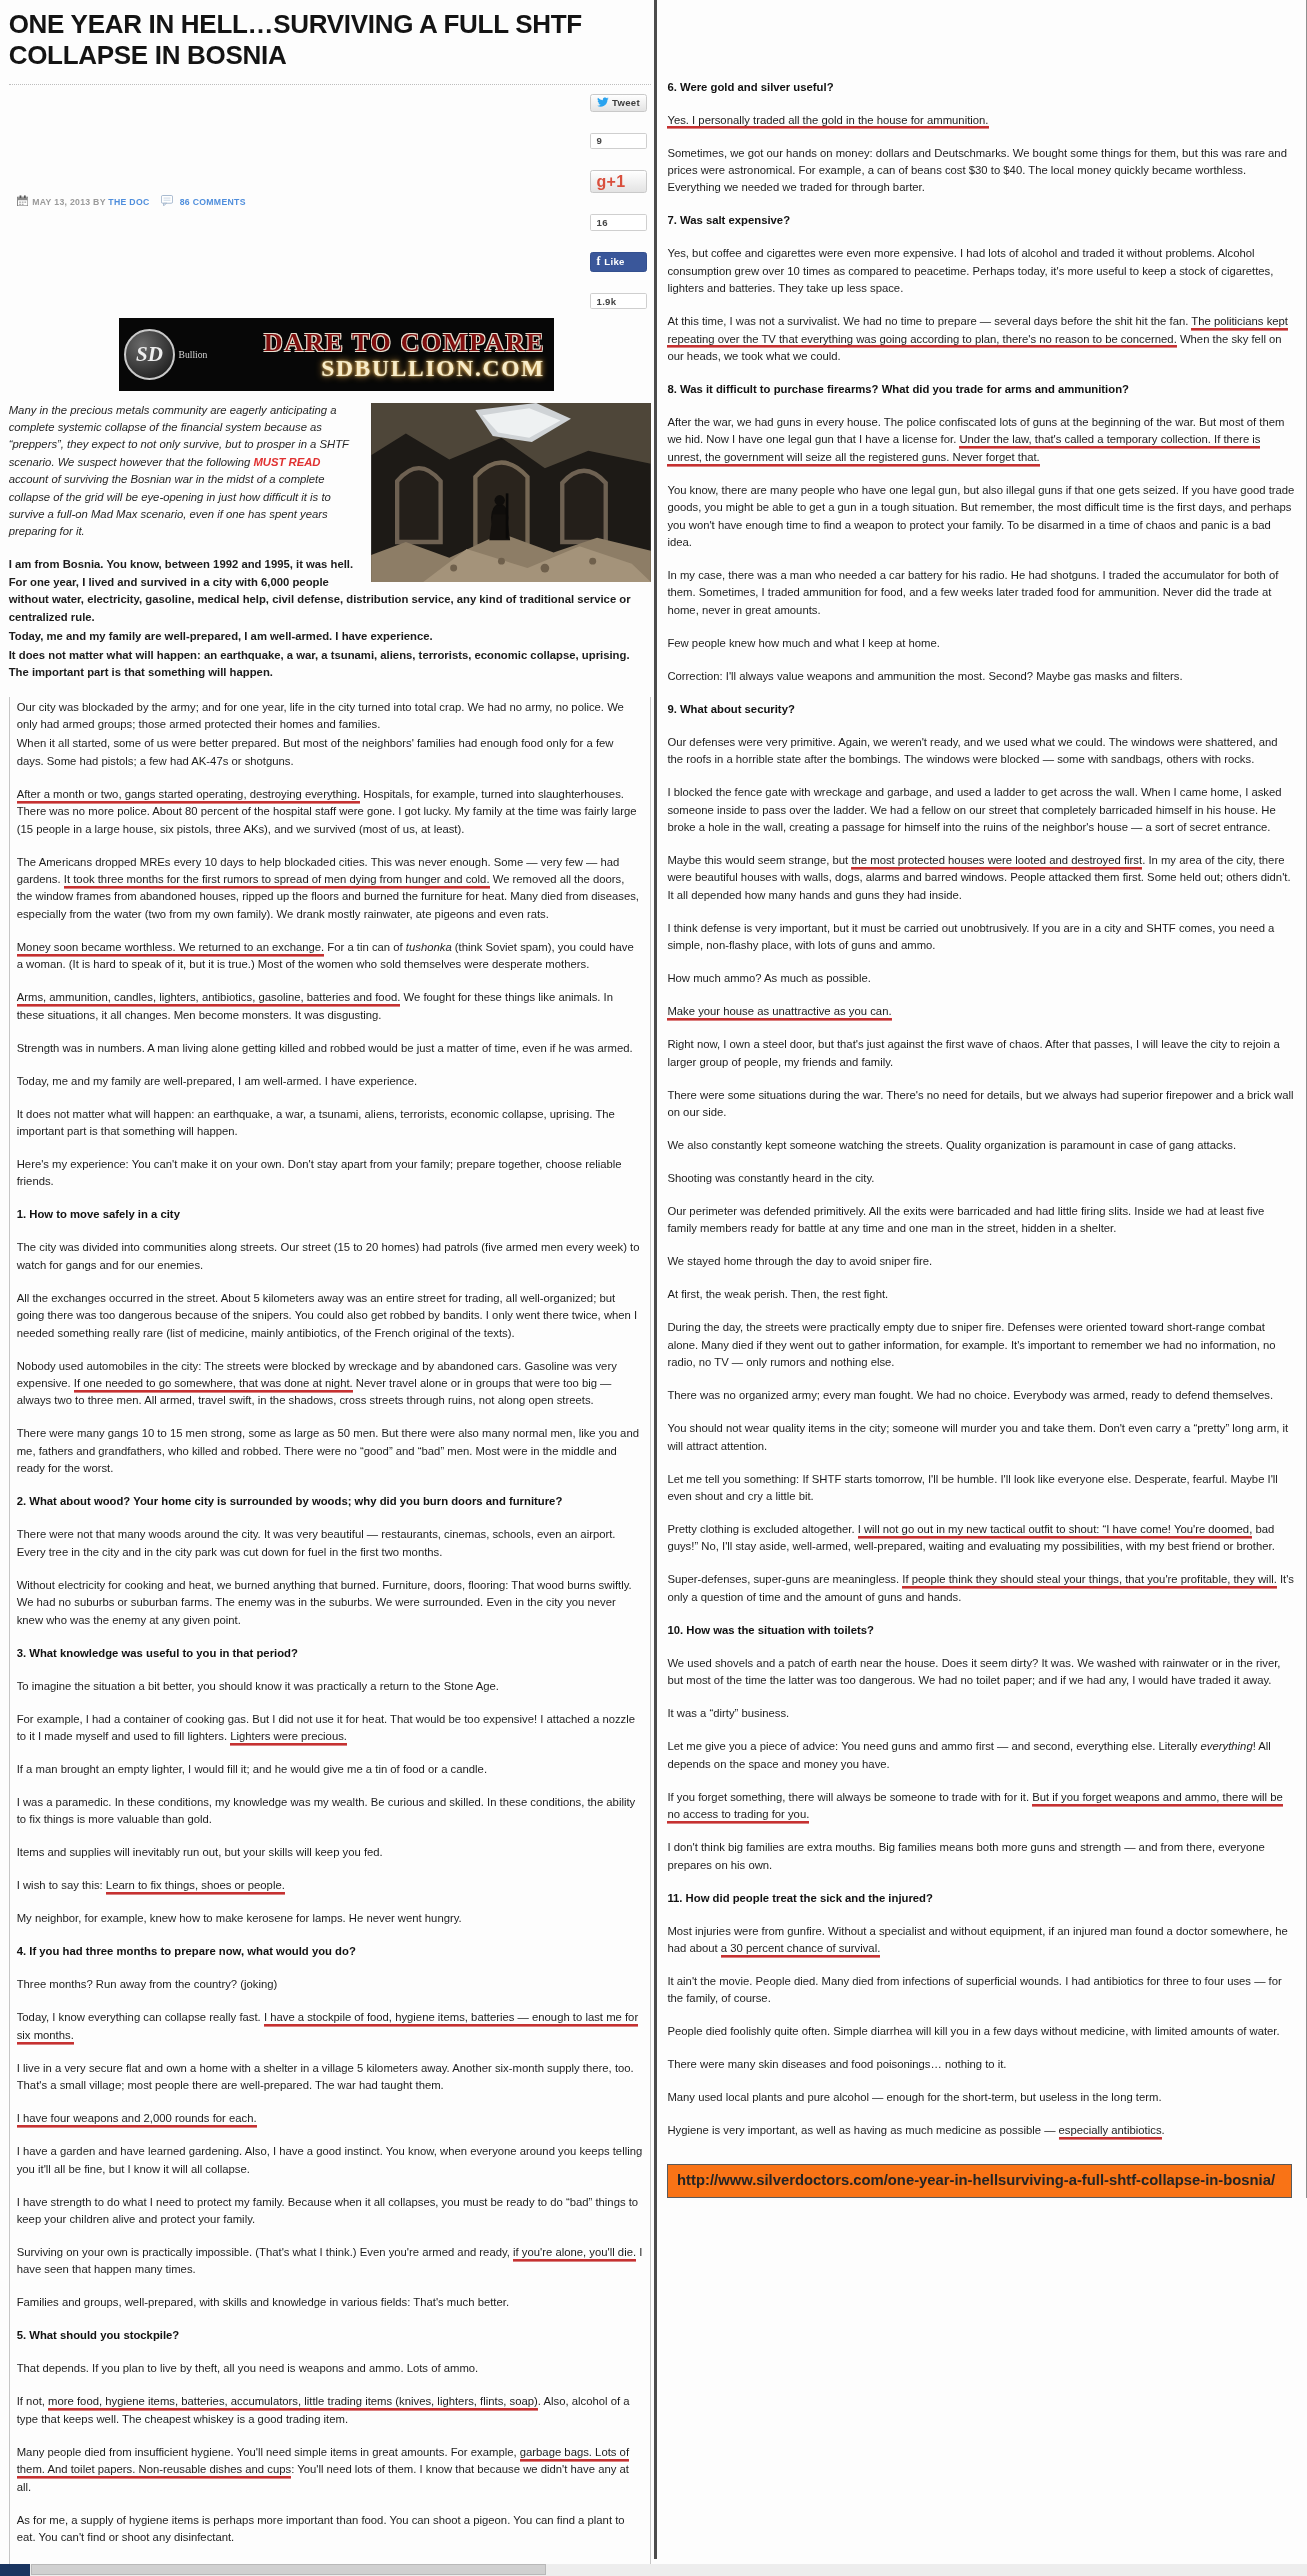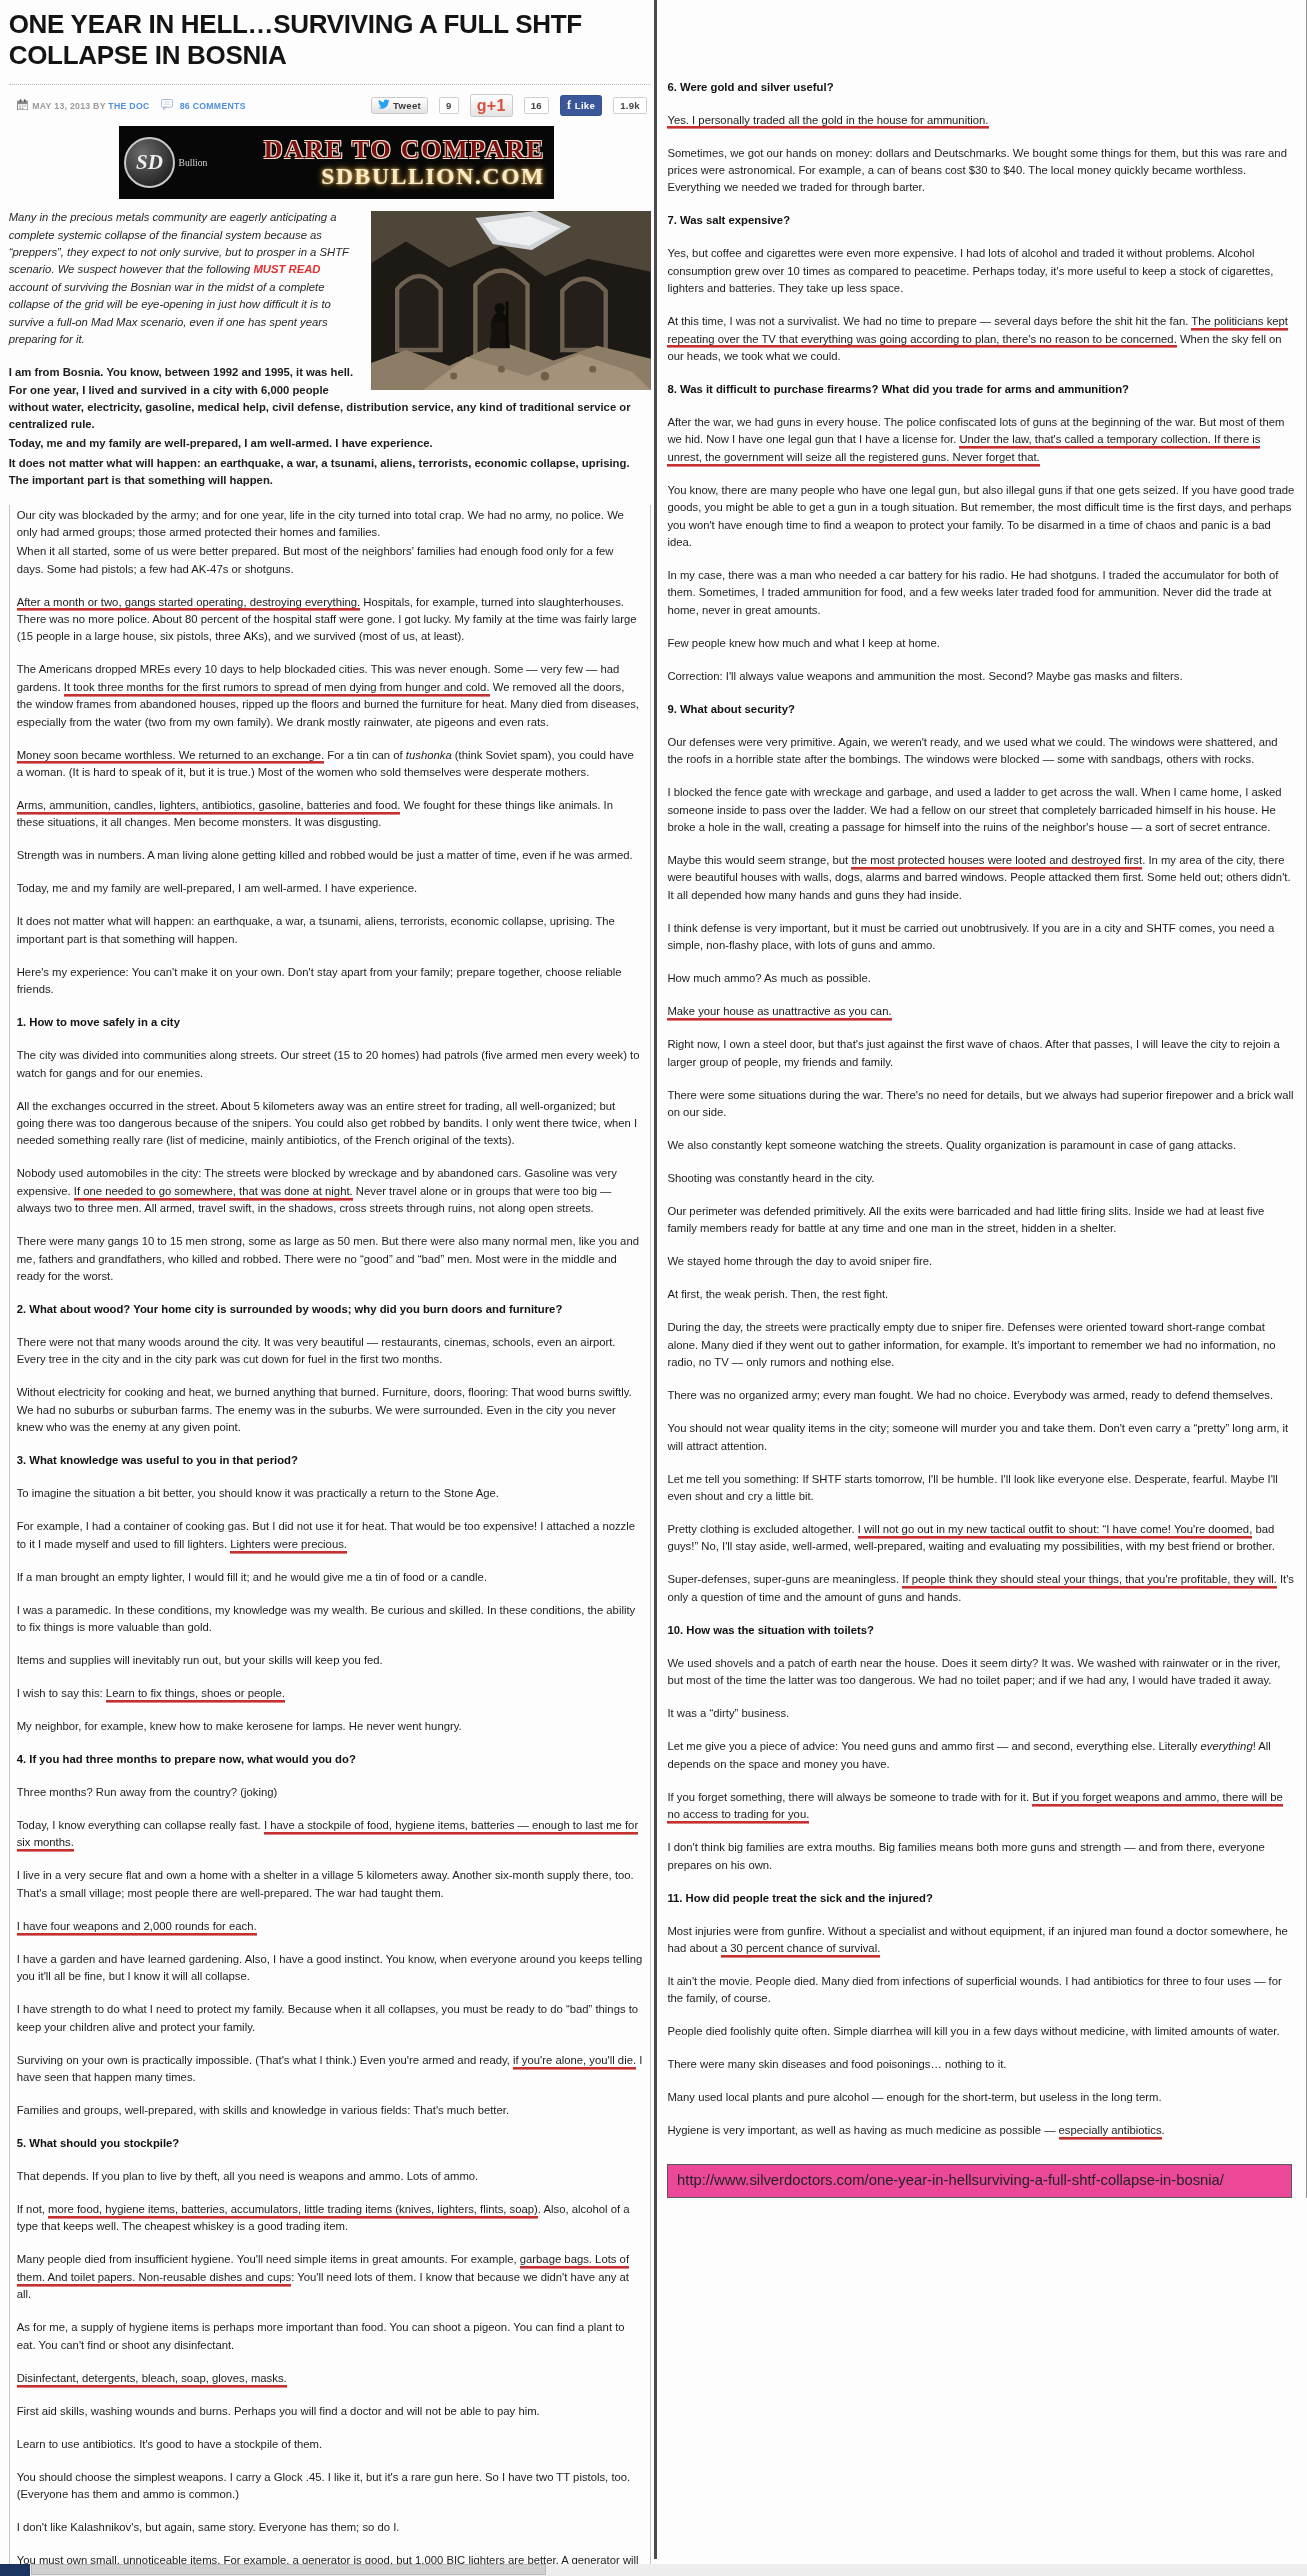--- a/index.html
+++ b/index.html
@@ -11,21 +11,21 @@
   .inner-left{padding:5.2px 3.5px 0 8.7px;}
   .inner-right{padding:75px 10.4px 0 10.4px;border-right:0.9px solid #8f8f8f;min-height:2068px;}
 
   .title{font-size:26px;font-weight:bold;color:#141414;line-height:1.22;letter-spacing:-0.3px;margin:3.5px 0 0;}
   .dotted-rule{border-top:0.9px dotted #bdbdbd;margin:12px 0 8.7px;}
 
   .meta-row{display:flex;align-items:center;font-size:8.7px;color:#9a9a9a;font-weight:bold;
             letter-spacing:0.3px;margin:0 3.5px 8.7px 0;padding-left:8px;}
   .meta-row .lnk{color:#4f8edc;text-decoration:none;margin:0 2.6px;}
   .micon{display:inline-block;margin-right:4.3px;vertical-align:middle;}
-  .social{margin-left:auto;display:flex;align-items:center;gap:11px;}
+  .social{margin-left:auto;display:flex;gap:21px;flex-direction:column;}
   .btn{display:flex;align-items:center;gap:3.5px;border:0.9px solid #c9c9c9;border-radius:2.6px;
        background:linear-gradient(#ffffff,#e3e3e3);padding:1.7px 6px;font-size:9.6px;font-weight:bold;color:#3c3c3c;}
   .count{border:0.9px solid #cfcfcf;border-radius:1.7px;padding:1.7px 6px;font-size:9.6px;color:#444;background:#fff;}
   .btn-like{background:#3a579a;border:0.9px solid #34508f;color:#fff;}
   .gplus-txt{color:#d94f3d;font-size:16px;}
   .f-logo{font-family:"Liberation Serif",serif;font-size:12px;font-weight:bold;color:#fff;}
 
   .banner{width:435px;height:73px;background:#070707;margin:3.5px 0 10.4px 110px;display:flex;align-items:center;cursor:pointer;}
   .sd-logo{width:94px;display:flex;align-items:center;justify-content:center;gap:3.5px;}
   .sd-ring{width:47px;height:47px;border:2.6px solid #c9c9c9;border-radius:50%;display:flex;align-items:center;
@@ -44,21 +44,21 @@
   .article p.h{font-weight:bold;margin:3.5px 0 15.6px;color:#111;}
   .article p.pi{font-style:italic;color:#262626;}
   .article p.pb{font-weight:bold;}
   .article-body{border-left:0.9px solid #c6c6c6;border-right:0.9px solid #c6c6c6;padding:1.7px 7px 0 7px;clear:none;}
   .rul{box-shadow:0 2.6px 0 #c53131;padding-bottom:0.9px;}
   .b{font-weight:bold;} .i{font-style:italic;} .red{color:#e03131;}
 
   .photo{float:right;width:280px;height:179px;margin:1.7px 0 8.7px 12px;}
 
   .url-box{border:1.7px solid #5a5a5a;margin:24px 3.5px 0 0;padding:6px 8.7px;font-size:14.8px;
-           font-weight:normal;color:#242424;line-height:1.35;word-break:break-all;background:#ec4899;}
+           font-weight:bold;color:#242424;line-height:1.35;word-break:break-all;background:#f97316;}
 
   .hscroll{position:absolute;left:0;bottom:0;width:1307px;height:12px;background:#ededed;}
   .hthumb{position:absolute;left:31px;top:0;width:515px;height:11.3px;background:#d0d0d0;border:0.9px solid #b8b8b8;box-sizing:border-box;}
   .corner-chip{position:absolute;left:0;top:0;width:29.5px;height:12px;background:#1a3560;}
 </style>
 </head>
 <body>
 
 <div class="page">
 

